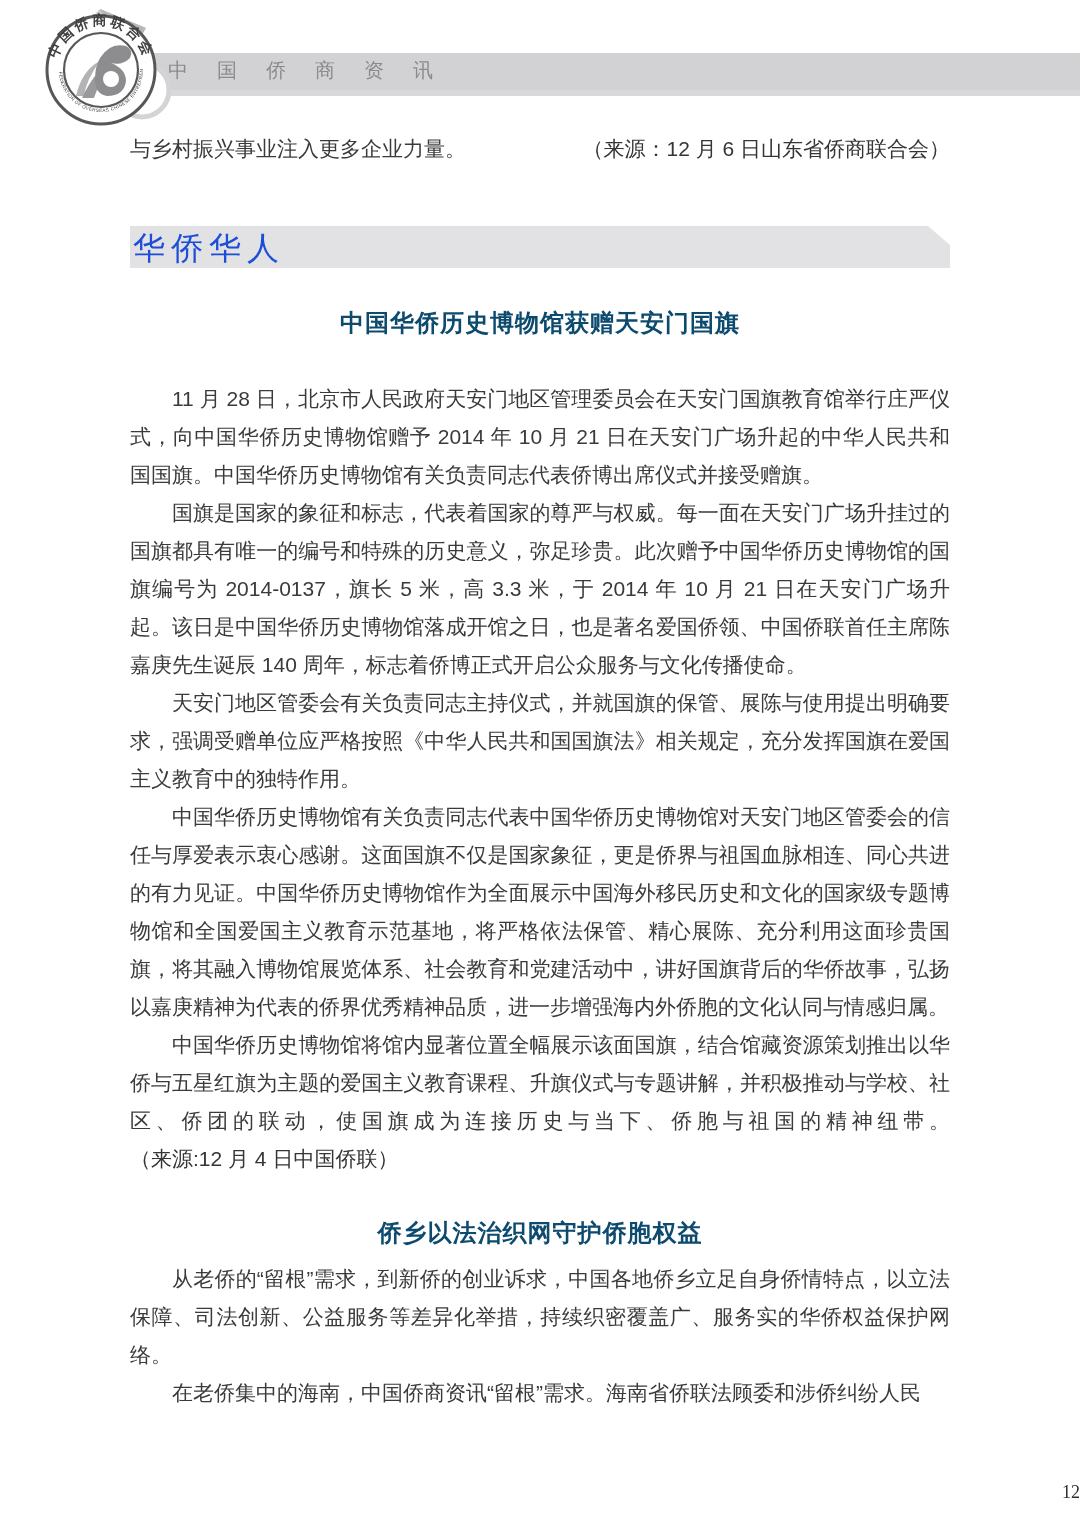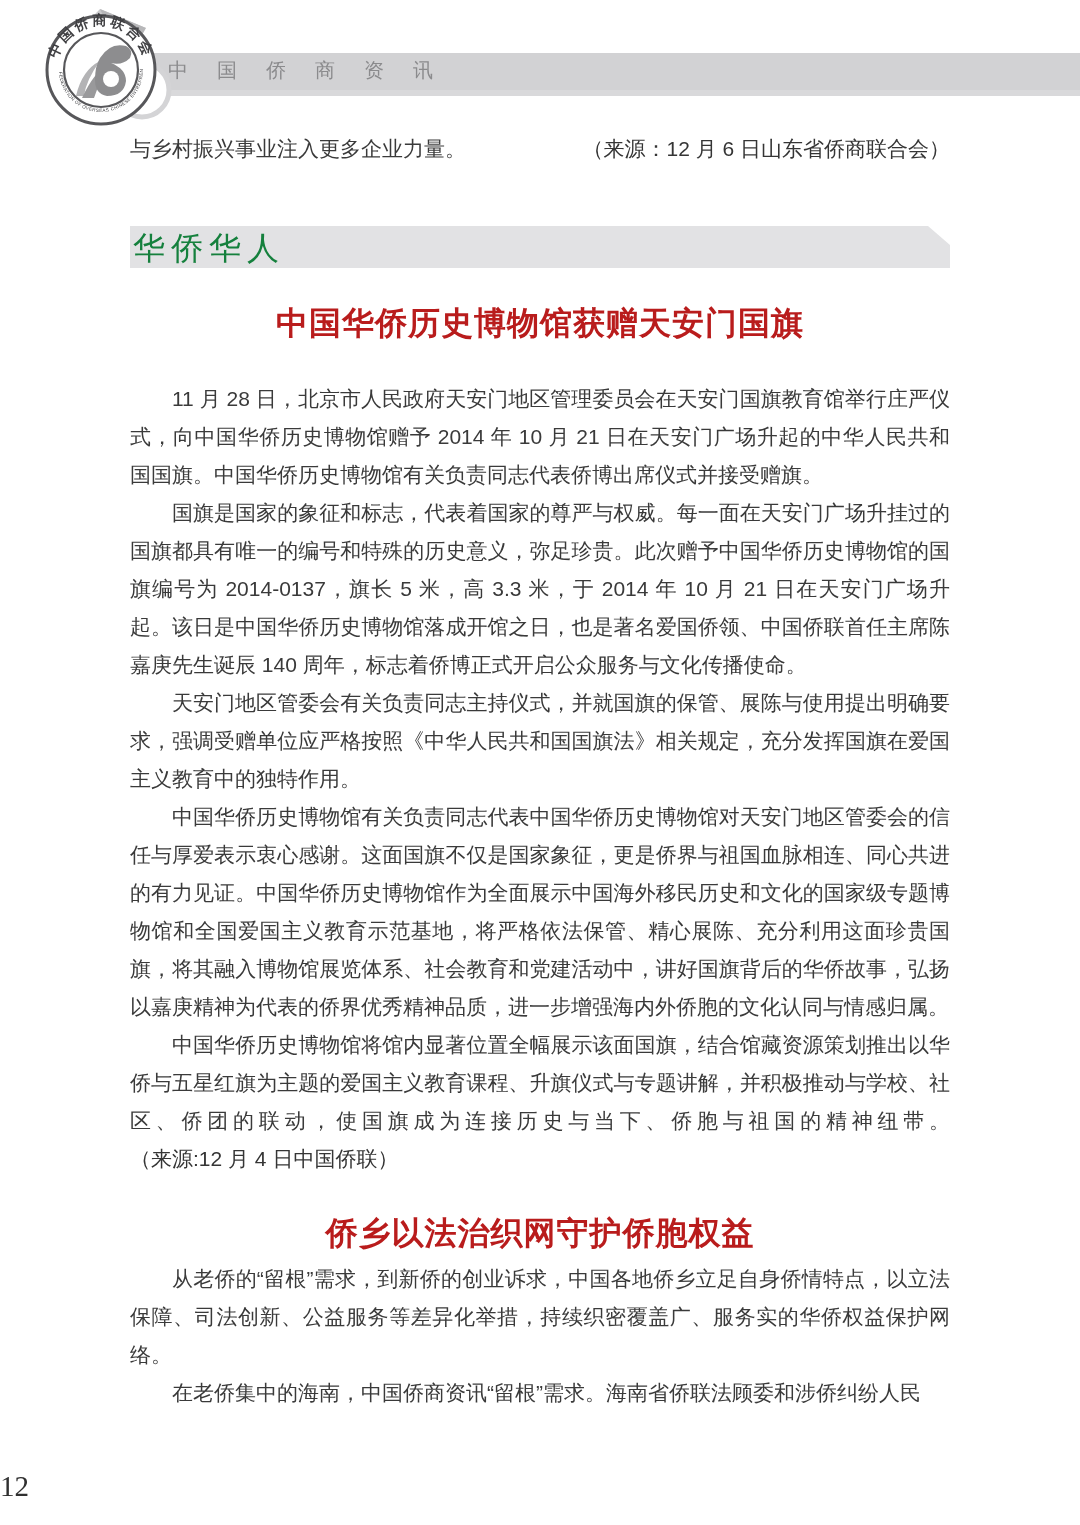--- a/index.html
+++ b/index.html
@@ -29,36 +29,36 @@
     font-size:21px; line-height:38px; color:#3a3a3a;
   }
   .full-line { text-align:justify; text-align-last:justify; }
   .line-with-source { display:flex; justify-content:space-between; align-items:flex-end; }
   .source { font-weight:normal; color:#353535; white-space:nowrap; }
 
   .section-bar {
     margin-top:58px; height:42px; line-height:44px; background:#e2e2e4;
     clip-path:polygon(0 0, calc(100% - 22px) 0, 100% 19px, 100% 100%, 0 100%);
     font-family:"Liberation Serif", serif; font-size:32px; letter-spacing:6px;
-    color:#15803d; padding-left:3px;
+    color:#1d4ed8; padding-left:3px;
   }
 
   .article-title {
     margin-top:35px; text-align:center; font-weight:bold;
-    font-size:32px; line-height:40px; color:#b91c1c; letter-spacing:1px;
+    font-size:24px; line-height:40px; color:#0c4a6e; letter-spacing:1px;
   }
   .article-title.second { }
 
   .article-body { margin-top:37px; }
   .article-body.second { margin-top:7px; }
   .article-body p { margin:0; text-indent:2em; text-align:justify; }
 
   .page-number {
-    position:absolute; bottom:22px; left:0; width:100%; text-align:left;
-    font-family:"Liberation Serif", serif; font-size:29px; color:#303030;
+    position:absolute; bottom:22px; left:0; width:100%; text-align:right;
+    font-family:"Liberation Serif", serif; font-size:18px; color:#303030;
   }
 </style>
 </head>
 <body>
 
 <div class="page">
 
   <div class="header-band">
     <div class="header-band-text">中国侨商资讯</div>
   </div>

